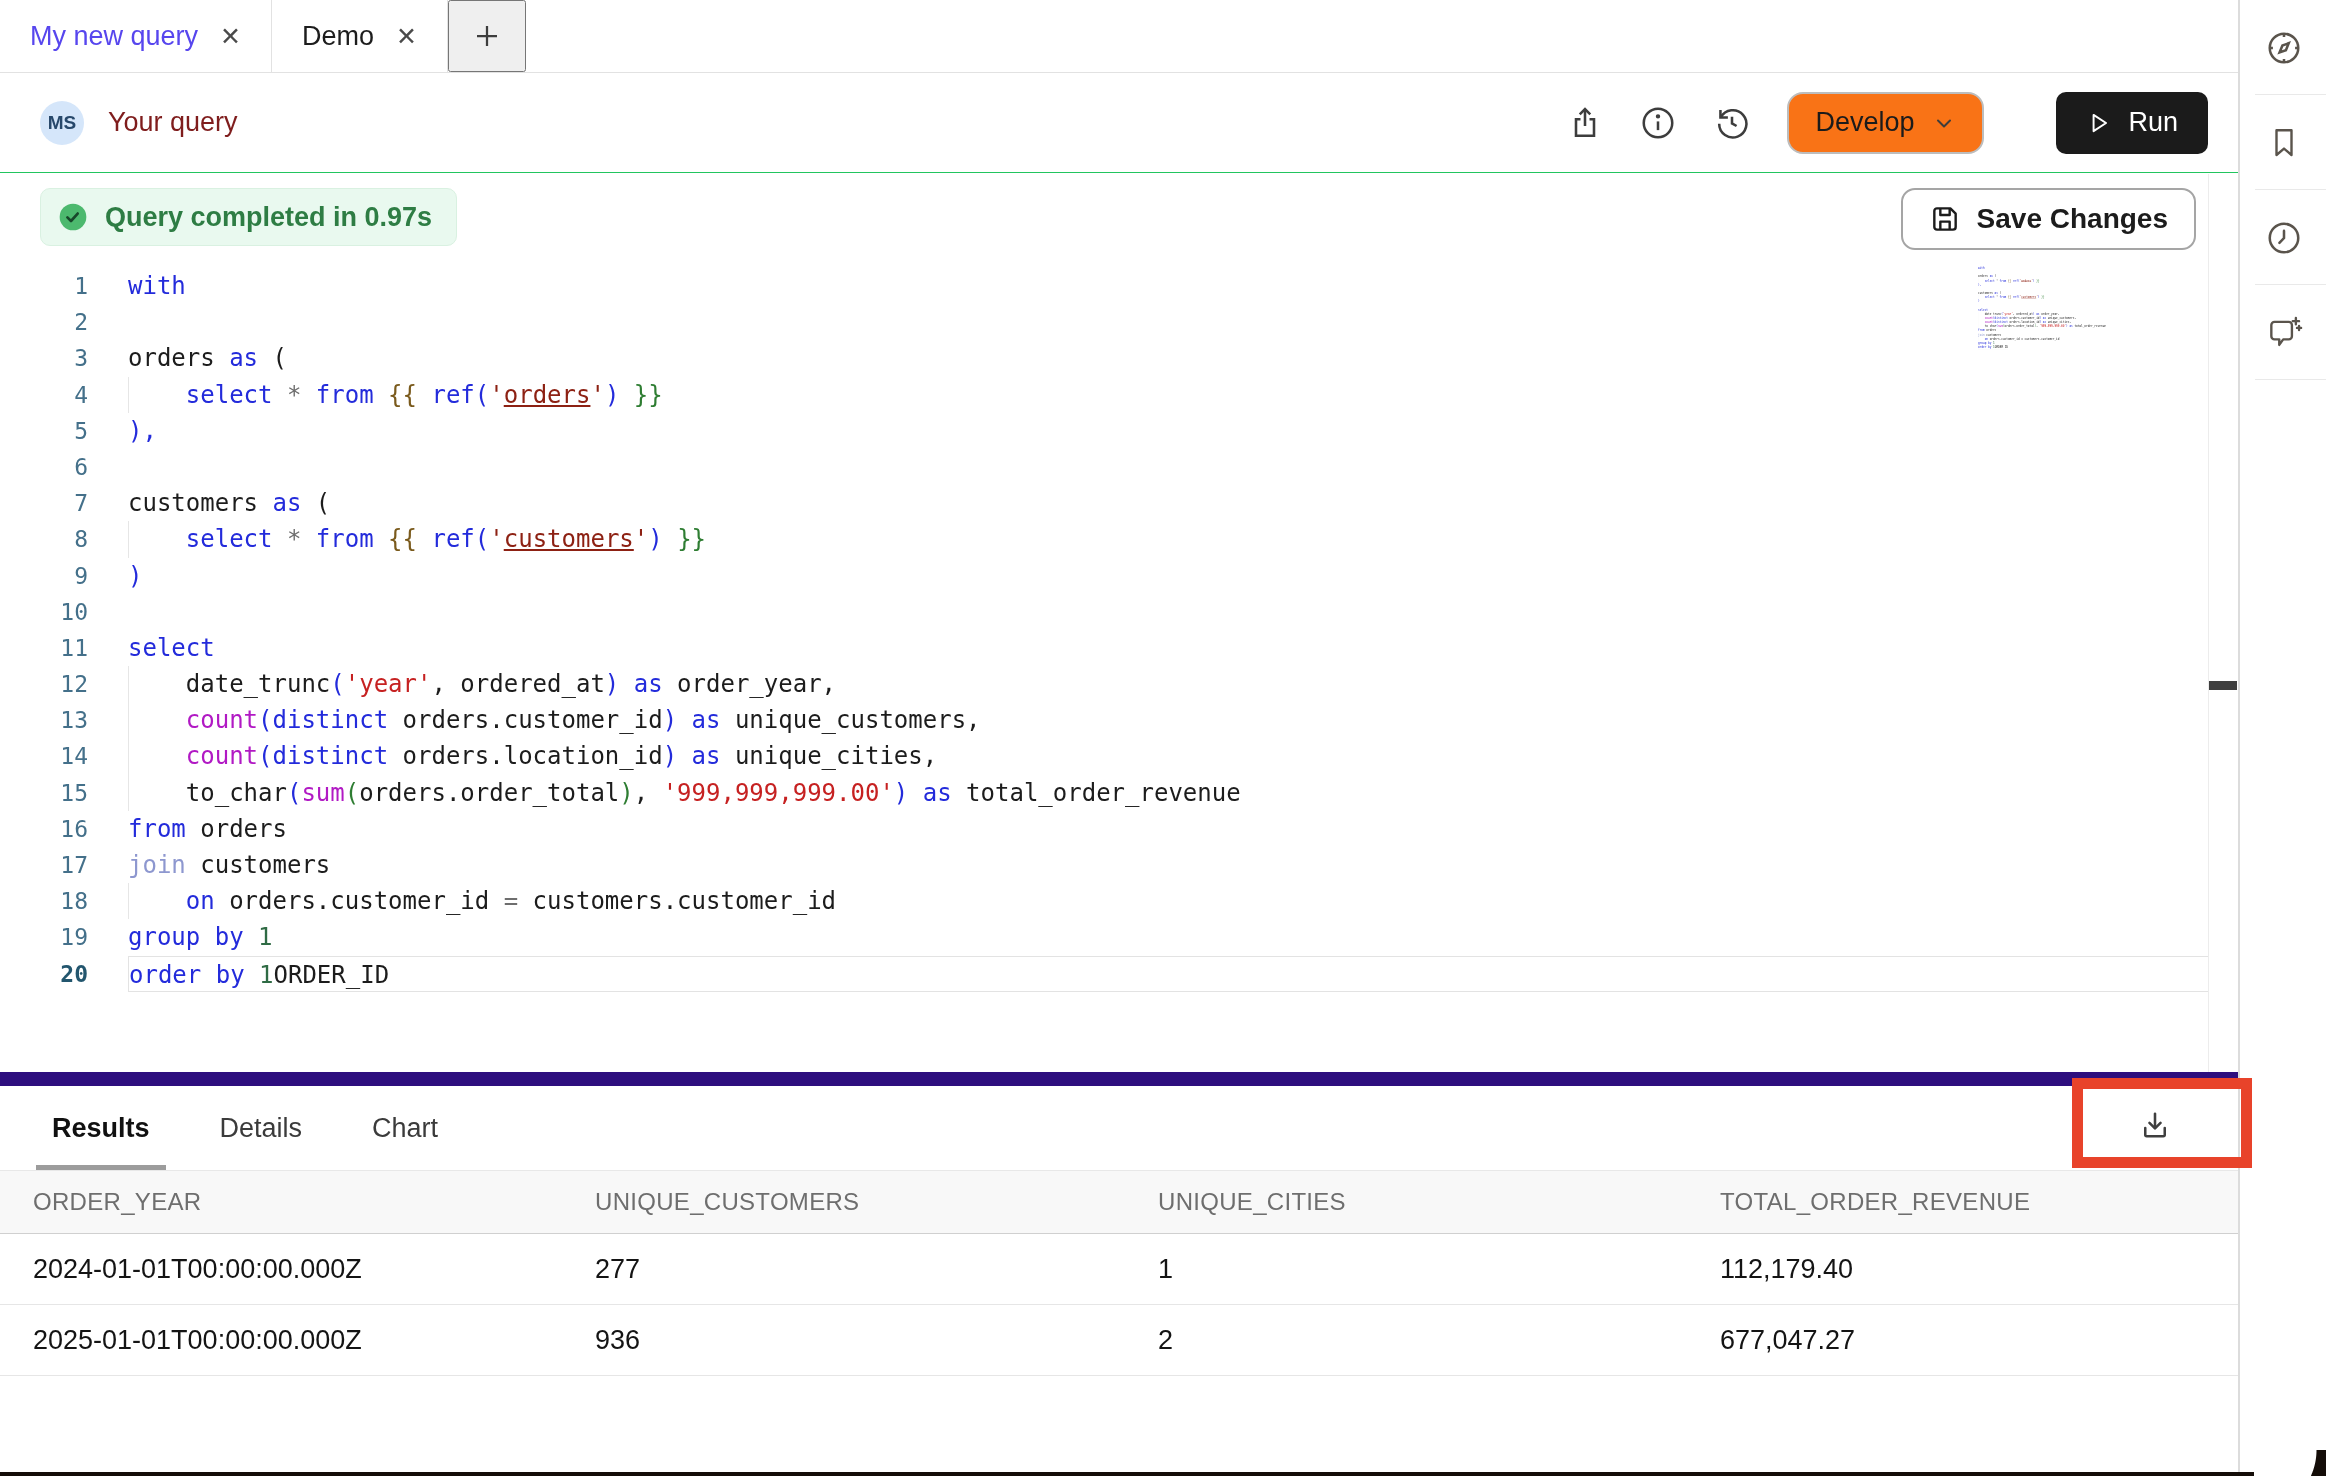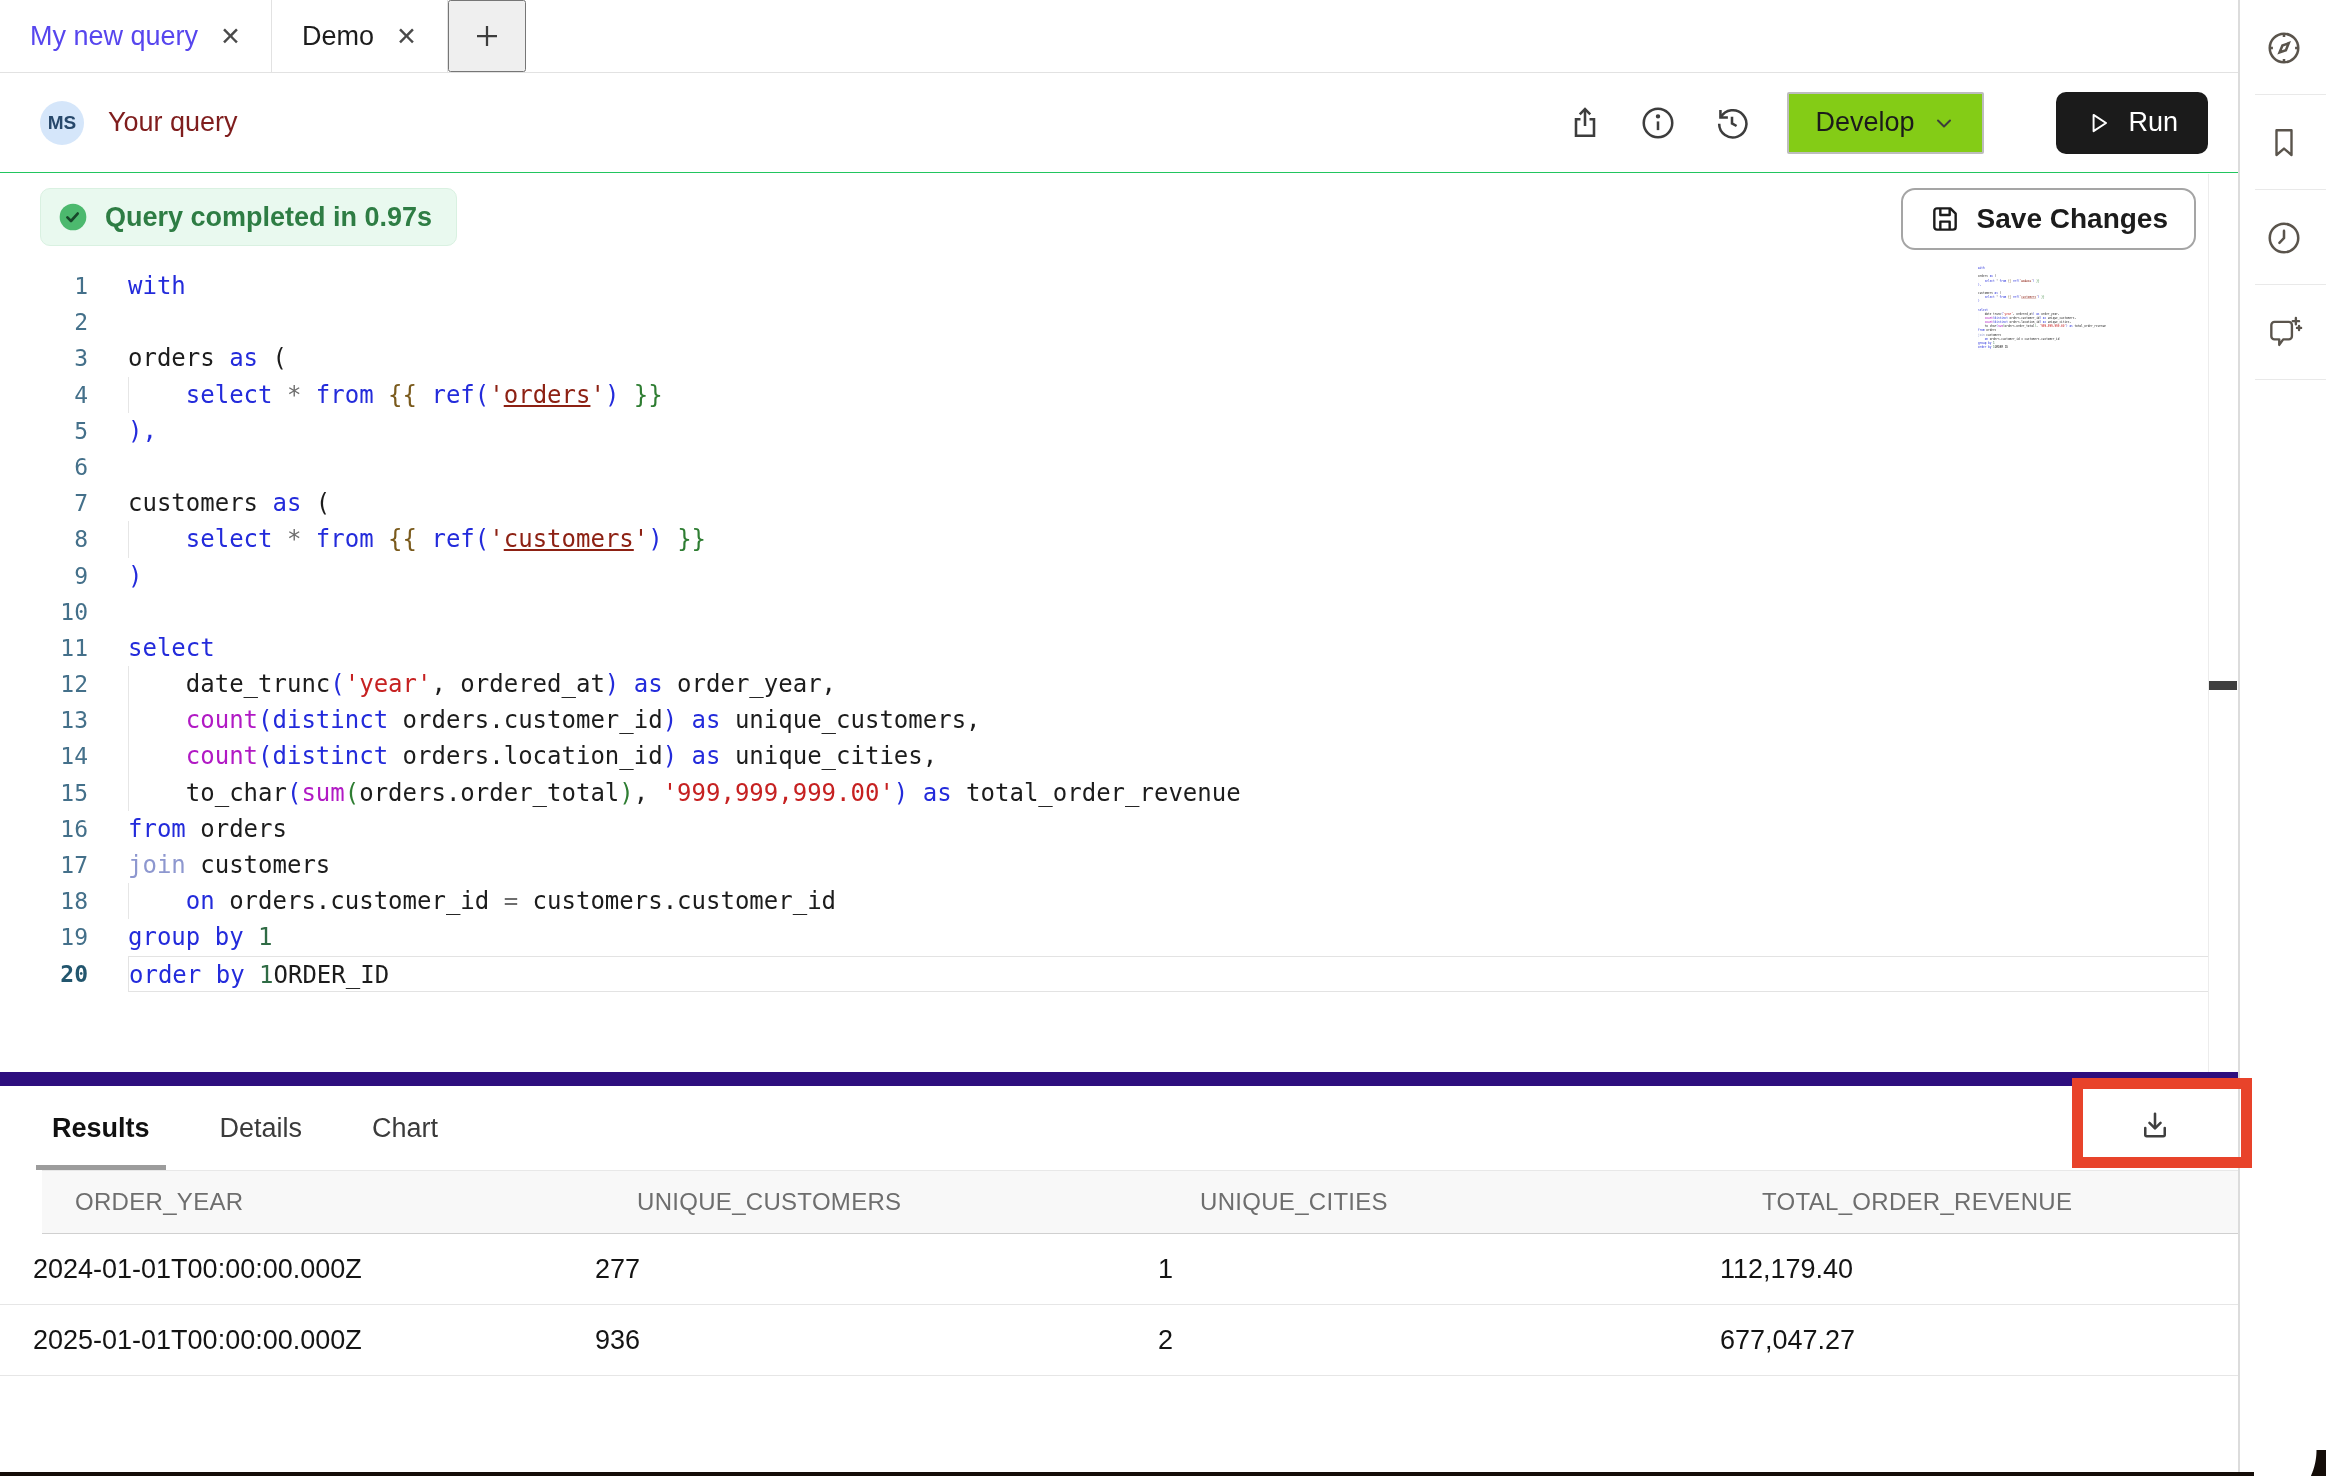--- a/index.html
+++ b/index.html
@@ -21,22 +21,22 @@
 
   
   .querybar{height:99px;border-bottom:1px solid #22c55e;display:flex;align-items:center;
             padding:0 30px 0 40px;}
   .avatar{width:44px;height:44px;border-radius:50%;background:#d5e6fa;color:#27486b;
           font-weight:700;font-size:19px;display:flex;align-items:center;justify-content:center;flex:0 0 auto;}
   .qtitle{margin-left:24px;font-size:27px;font-weight:500;color:#7f1d1d;}
   .qactions{margin-left:auto;display:flex;align-items:center;gap:36px;}
   .icon-btn{display:flex;align-items:center;justify-content:center;background:none;border:none;padding:0;}
   .icon-btn svg{stroke:#3d3d3d;}
-  .develop-btn{height:62px;padding:0 26px;border:2px solid #bdbdbd;border-radius:2px;font-size:27px;
-               color:#1b1b1b;display:flex;gap:18px;align-items:center;background:#84cc16;}
+  .develop-btn{height:62px;padding:0 26px;border:2px solid #bdbdbd;border-radius:16px;font-size:27px;
+               color:#1b1b1b;display:flex;gap:18px;align-items:center;background:#f97316;}
   .run-btn{height:62px;padding:0 30px;background:#1b1b1b;color:#fff;border:none;border-radius:10px;
            font-size:27px;font-weight:500;display:flex;gap:16px;align-items:center;margin-left:36px;}
 
   
   .statusrow{position:absolute;left:40px;right:42px;top:188px;display:flex;
              justify-content:space-between;align-items:flex-start;z-index:2;}
   .badge{display:flex;gap:16px;align-items:center;background:#e9f9ef;border:1px solid #d9f1e1;
          border-radius:10px;padding:12px 24px 12px 16px;font-size:27px;font-weight:600;color:#2e7d44;}
   .save-btn{display:flex;gap:16px;align-items:center;border:2px solid #a5a5a5;border-radius:14px;
             padding:0 26px;height:62px;font-size:28px;font-weight:600;color:#1c1c1c;background:#fff;}
@@ -77,21 +77,21 @@
   .results{position:absolute;left:0;top:1086px;width:2238px;bottom:0;background:#fff;}
   .rtabs{height:84px;display:flex;align-items:center;padding-left:36px;position:relative;}
   .rtab{position:relative;height:84px;display:flex;align-items:center;padding:4px 16px;
         margin-right:38px;font-size:27px;color:#3b3b3b;}
   .rtab.active{font-weight:700;color:#111;}
   .rtab.active::after{content:"";position:absolute;left:0;right:0;bottom:0;height:5px;background:#9c9c9c;}
   .download-btn{position:absolute;right:59px;top:50%;transform:translateY(-50%);
                 background:none;border:none;padding:6px;}
   .thead{display:grid;grid-template-columns:562px 563px 562px 1fr;height:62px;align-items:center;
          background:#f8f8f8;border-top:1px solid #e8e8e8;border-bottom:1px solid #d0d0d0;
-         padding-left:33px;font-size:24px;color:#6e6e6e;font-weight:500;letter-spacing:.3px;margin-left:42px;}
+         padding-left:33px;font-size:24px;color:#6e6e6e;font-weight:500;letter-spacing:.3px;}
   .trow{display:grid;grid-template-columns:562px 563px 562px 1fr;height:70px;align-items:center;
         padding-left:33px;font-size:27px;color:#141414;border-bottom:1px solid #e6e6e6;}
 
   
   .rail{position:absolute;left:2242px;top:0;width:84px;height:1476px;background:#fff;}
   .rail-btn{position:relative;height:95px;display:flex;align-items:center;justify-content:center;
             background:none;border:none;width:100%;padding:0;}
   .rail-btn::after{content:"";position:absolute;left:13px;right:0;bottom:0;border-bottom:1px solid #e9e9e9;}
   .rail-btn svg{stroke:#5a544c;}
 

